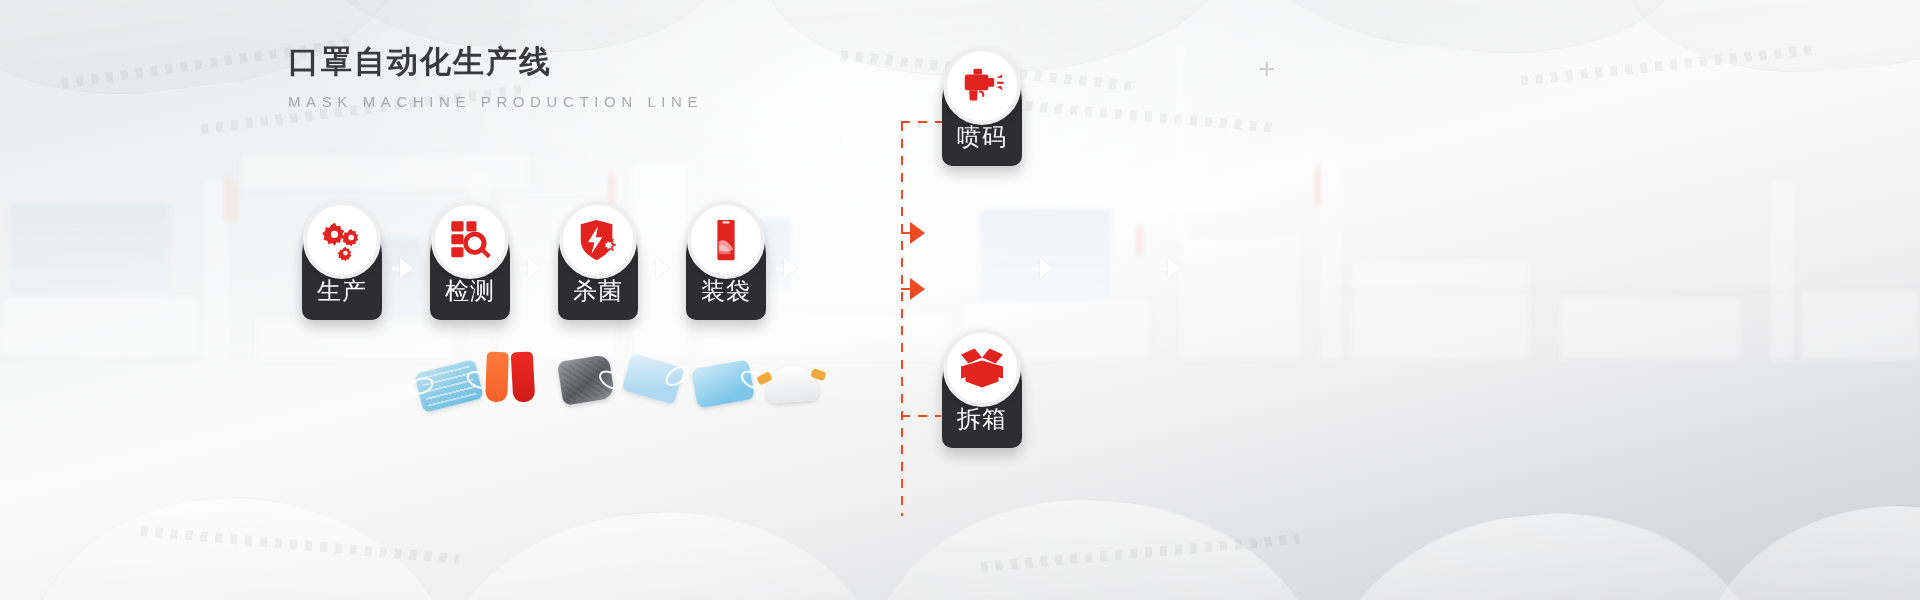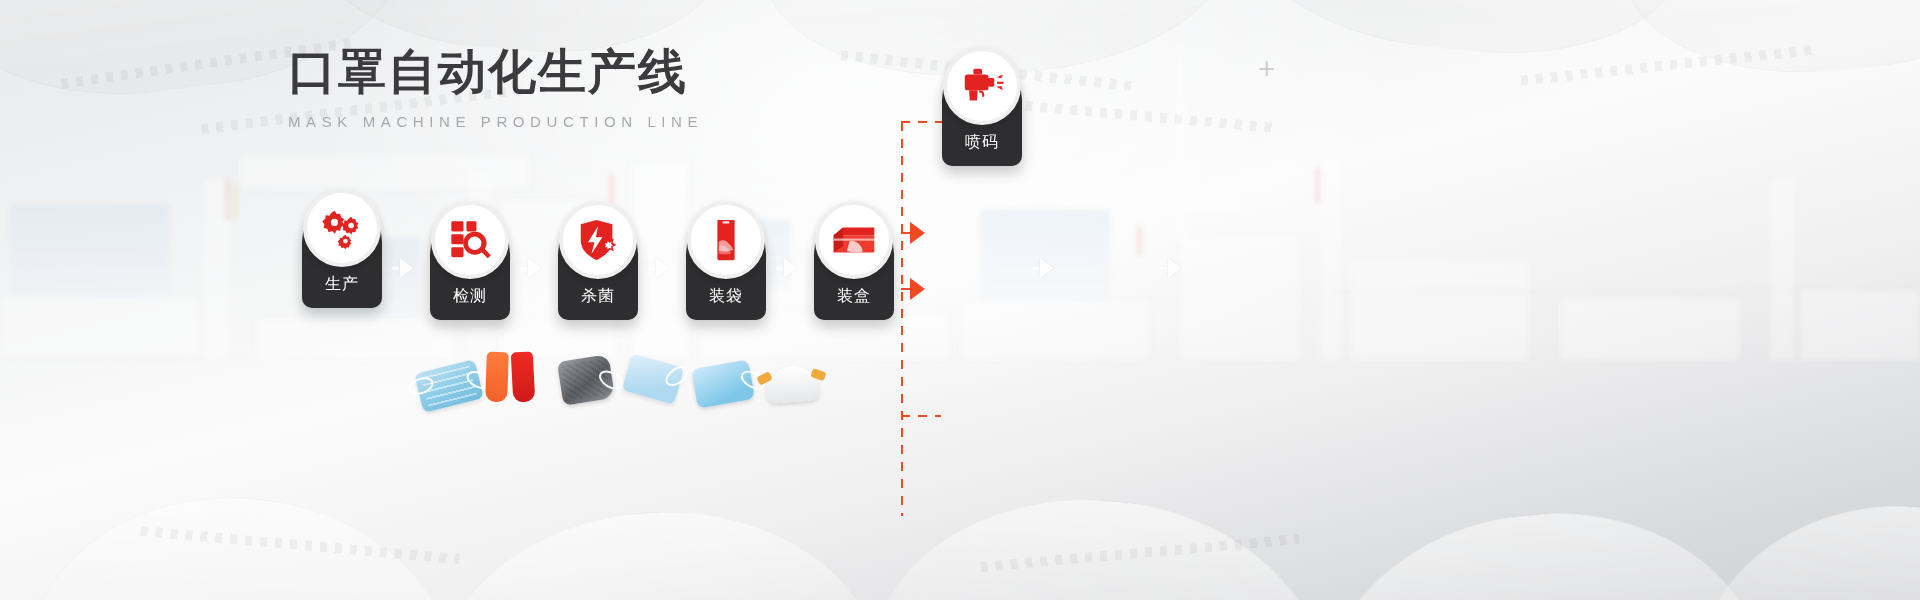--- a/index.html
+++ b/index.html
@@ -54,21 +54,21 @@
   .tick-r{ position:absolute; width:3px; background: rgba(224,60,40,.33); }
   .tick-y{ position:absolute; width:3px; background: rgba(208,178,40,.33); }
   .plus {
     position:absolute; color: rgba(0,0,0,0.17); font-size: 30px; line-height: 30px;
     font-family:"Liberation Sans", sans-serif; font-weight: 300;
   }
 
   
   #headline { position: absolute; left: 288px; top: 44px; }
   #headline .zh {
-    font-size: 48px; font-weight: 700; color: #3b3b3d; letter-spacing: 2px;
+    font-size: 31px; font-weight: 700; color: #3b3b3d; letter-spacing: 2px;
     line-height: 1.18; white-space: nowrap;
   }
   #headline .en {
     margin-top: 12px;
     font-size: 15px; color: #a9a9ac; letter-spacing: 5.6px; white-space: nowrap;
   }
 
   
   .node {
     position: absolute;
@@ -77,21 +77,21 @@
   }
   .node .pill {
     position: relative;
     width: 80px; height: 106px;
     border-radius: 40px 40px 10px 10px;
     background: #2e2e30;
     box-shadow: 0 7px 13px rgba(0,0,0,0.20);
     display:flex; align-items:flex-end; justify-content:center;
   }
   .node .pill .lbl {
-    color:#fff; font-size: 16px; letter-spacing: 1px;
+    color:#fff; font-size: 24px; letter-spacing: 1px;
     padding-bottom: 13px; white-space: nowrap;
   }
   .node .disc {
     position: absolute; left: 50%; top: -13px; transform: translateX(-50%);
     width: 78px; height: 78px; border-radius: 50%;
     background: #fff;
     border: 4px solid #efefef;
     box-shadow: 0 3px 7px rgba(0,0,0,0.13);
     display:flex; align-items:center; justify-content:center;
   }
@@ -277,21 +277,21 @@
 
   <div class="rl v" style="left:901px; top:122px;  height:394px;"></div>
   <div class="rl h" style="left:901px; top:121px;  width:42px;"></div>
   <div class="rl h" style="left:901px; top:232px;  width:16px;"></div>
   <div class="rl h" style="left:901px; top:288px;  width:16px;"></div>
   <div class="rl h" style="left:901px; top:415px;  width:40px;"></div>
 
   <div class="arrow-red" style="left:910px; top:222px;"></div>
   <div class="arrow-red" style="left:910px; top:278px;"></div>
 
-  <div class="node" style="left:296px; top:202px;text-align:center;">
+  <div class="node" style="left:296px; top:214px;text-align:center;">
     <div class="pill">
       <div class="disc">
         <svg width="46" height="46" viewBox="0 0 64 64" aria-hidden="true">
           <g fill="#e3231f">
             <path d="M22 8l2.4 4.6 5.1-.6 1 5.1 4.6 2.3-2.6 4.4 2.6 4.5-4.6 2.3-1 5.1-5.1-.6L22 40l-3.6-3.8-5 1.6-1.9-4.8-5.1-1.1 1.1-5.1-3-4.2 4.2-3 .6-5.2 5.2.6 2.9-4.3z"></path>
             <circle cx="21.5" cy="24.2" r="5" fill="#fff"></circle>
             <path d="M45 16.5l1.9 3.4 3.9-.3.6 3.9 3.4 1.9-2.1 3.3 2.1 3.4-3.4 1.8-.6 3.9-3.9-.3-1.9 3.4-2.8-2.8-3.9 1.2-1.4-3.6-3.9-.9.9-3.9-2.3-3.2 3.2-2.3.5-3.9 3.9.5 2.2-3.3z"></path>
             <circle cx="44.7" cy="28.6" r="3.9" fill="#fff"></circle>
             <path d="M37 41.5l1.6 2.8 3.2-.3.5 3.2 2.8 1.6-1.7 2.7 1.7 2.8-2.8 1.5-.5 3.2-3.2-.3-1.6 2.8-2.3-2.3-3.2 1-1.2-3-3.2-.7.7-3.2-1.9-2.7 2.7-1.9.4-3.2 3.2.4 1.8-2.7z"></path>
             <circle cx="36.8" cy="50.2" r="3.2" fill="#fff"></circle>
@@ -340,34 +340,20 @@
           <rect x="20" y="4" width="24" height="56" rx="2" fill="#e3231f"></rect>
           <rect x="27" y="6" width="10" height="3" rx="1.4" fill="#fff" opacity=".85"></rect>
           <path d="M22 34c6-3 10-1 13 2s6 5 7 10c-5 2-12 3-20 1z" fill="#fff" opacity=".55"></path>
           <path d="M22 40c5-2 9 0 12 3s4 5 5 8c-5 1-11 1-17 0z" fill="#fff" opacity=".35"></path>
         </svg>
       </div>
       <div class="lbl">装袋</div>
     </div>
   </div>
 
-  <div class="node" style="left:808px; top:214px;">
-    <div class="pill">
-      <div class="disc">
-        <svg width="50" height="50" viewBox="0 0 64 64" aria-hidden="true">
-          <path d="M6 26 L18 16 L58 16 L58 26 Z" fill="#e3231f"></path>
-          <path d="M6 26 L58 26 L58 48 L6 48 Z" fill="#ef3a2d"></path>
-          <path d="M6 26 L18 16 L18 40 L6 48 Z" fill="#c81c18"></path>
-          <path d="M6 30 L58 30 L58 33 L6 33 Z" fill="#fff" opacity=".6"></path>
-          <path d="M26 34c6-2 10 1 13 4s4 6 4 9c-6 1-14 1-20-1z" fill="#fff" opacity=".75"></path>
-        </svg>
-      </div>
-      <div class="lbl">装盒</div>
-    </div>
-  </div>
 
 
 
 
   <div class="node" style="left:936px; top:60px;">
     <div class="pill">
       <div class="disc">
         <svg width="46" height="46" viewBox="0 0 64 64" aria-hidden="true">
           <g fill="#e3231f">
             <rect x="20" y="8" width="12" height="8" rx="2.2"></rect>
@@ -378,20 +364,37 @@
             <path d="M52 20 l9 -4 -2 5 z"></path>
             <path d="M53 26 h9 v3 h-9 z"></path>
             <path d="M52 33 l9 5 -2 -6 z"></path>
           </g>
         </svg>
       </div>
       <div class="lbl">喷码</div>
     </div>
   </div>
 
+  <div class="node" style="left:936px; top:342px;">
+    <div class="pill">
+      <div class="disc">
+        <svg width="48" height="48" viewBox="0 0 64 64" aria-hidden="true">
+          <g fill="#e3231f">
+            <path d="M4 14 L22 6 L32 18 L14 26 Z"></path>
+            <path d="M60 14 L42 6 L32 18 L50 26 Z"></path>
+            <path d="M4 30 L32 22 L32 38 L4 46 Z"></path>
+            <path d="M60 30 L32 22 L32 38 L60 46 Z"></path>
+            <path d="M10 40 L32 34 L32 58 L10 50 Z"></path>
+            <path d="M54 40 L32 34 L32 58 L54 50 Z"></path>
+          </g>
+        </svg>
+      </div>
+      <div class="lbl">拆箱</div>
+    </div>
+  </div>
 
   <div>
     <div class="mk flat"></div>
     <div class="mk ear" style="left:408px; top:378px; transform:rotate(-20deg);"></div>
     <div class="mk ear" style="left:466px; top:372px; transform:rotate(24deg);"></div>
     <div class="mk kf a"></div>
     <div class="mk kf b"></div>
     <div class="mk kn95"></div>
     <div class="mk ear" style="left:598px; top:372px; transform:rotate(30deg);"></div>
     <div class="mk tie"></div>

